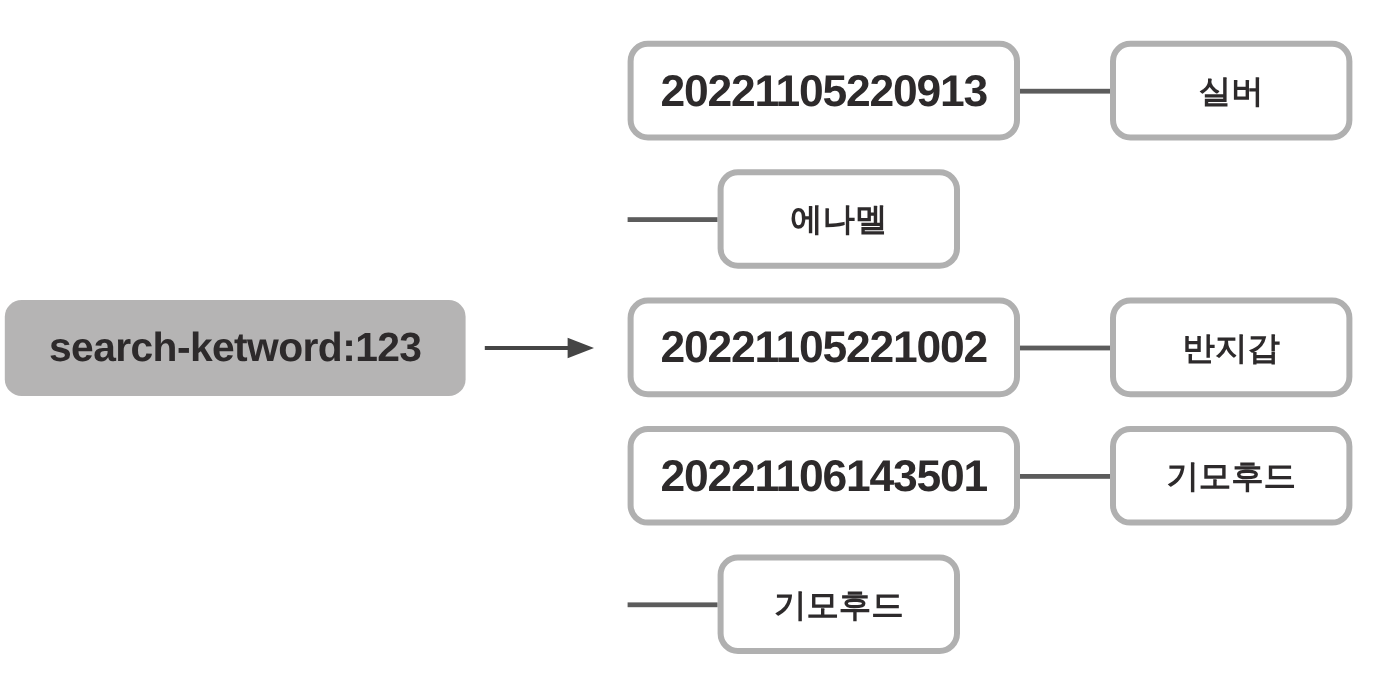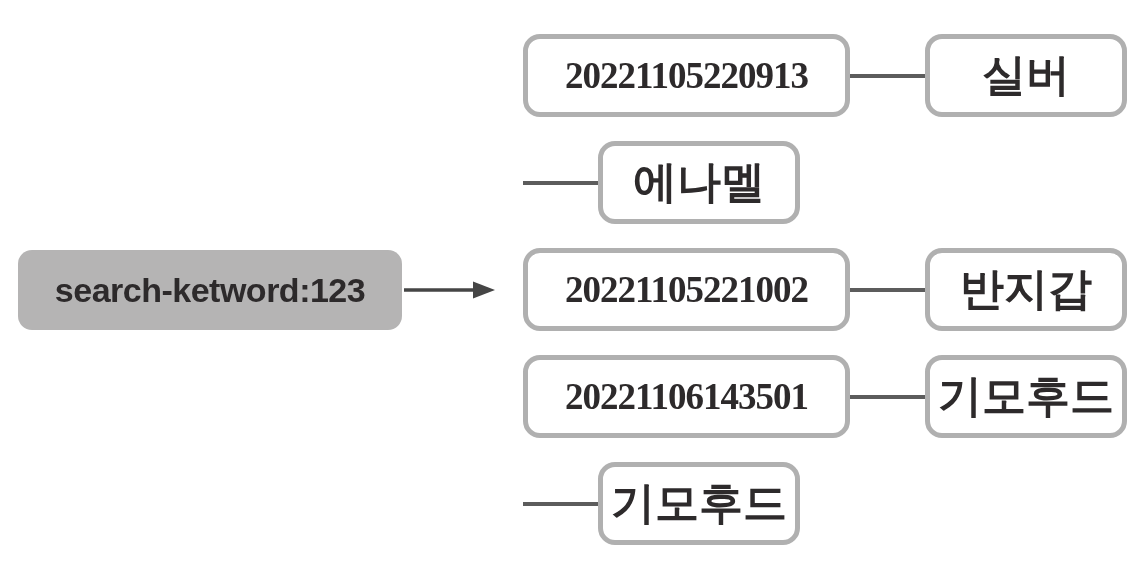--- a/index.html
+++ b/index.html
@@ -10,21 +10,21 @@
   }
   .canvas {
     position: relative;
     width: 1148px;
     height: 572px;
     background: #ffffff;
     overflow: hidden;
   }
   .source-box {
     position: absolute;
-    left: 18px;
+    left: 4px;
     top: 250px;
     width: 384px;
     height: 80px;
     background: #b5b4b4;
     border-radius: 14px;
     display: flex;
     align-items: center;
     justify-content: center;
     box-sizing: border-box;
   }
@@ -63,25 +63,24 @@
     justify-content: center;
   }
   .id-box { width: 327px; }
   .kw-box { width: 202px; }
   .id-text {
     color: #2d2a2b;
     font-size: 37px;
     font-weight: bold;
     letter-spacing: -1px;
     white-space: nowrap;
-    font-family: Liberation Serif, serif;
   }
   .kw-text {
     color: #2d2a2b;
-    font-size: 44px;
+    font-size: 27px;
     font-weight: bold;
     white-space: nowrap;
   }
   .connector {
     width: 75px;
     height: 4px;
     background: #5c5c5c;
     flex: 0 0 auto;
   }
 </style>

